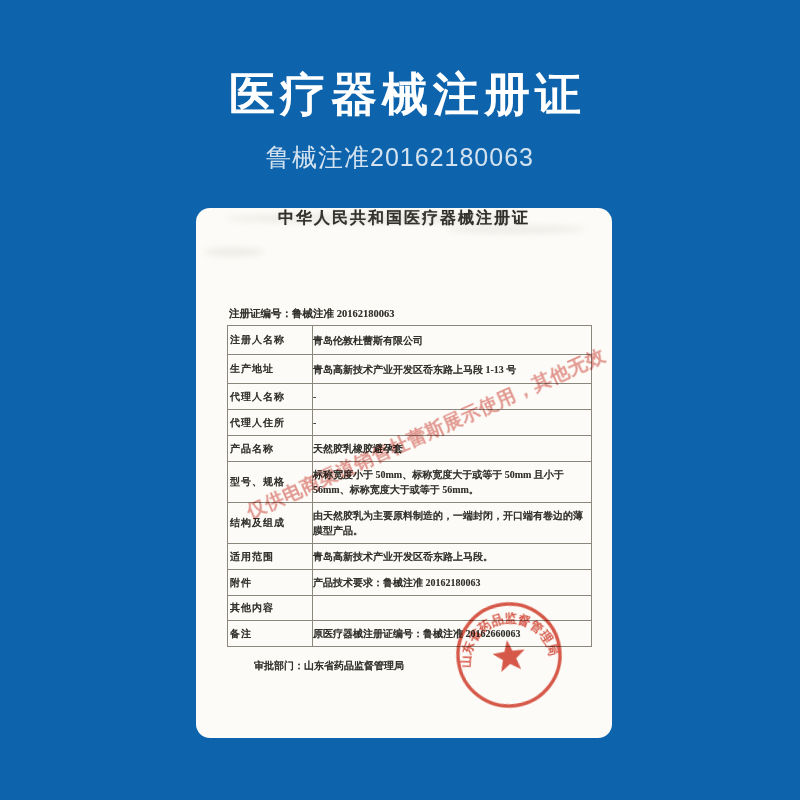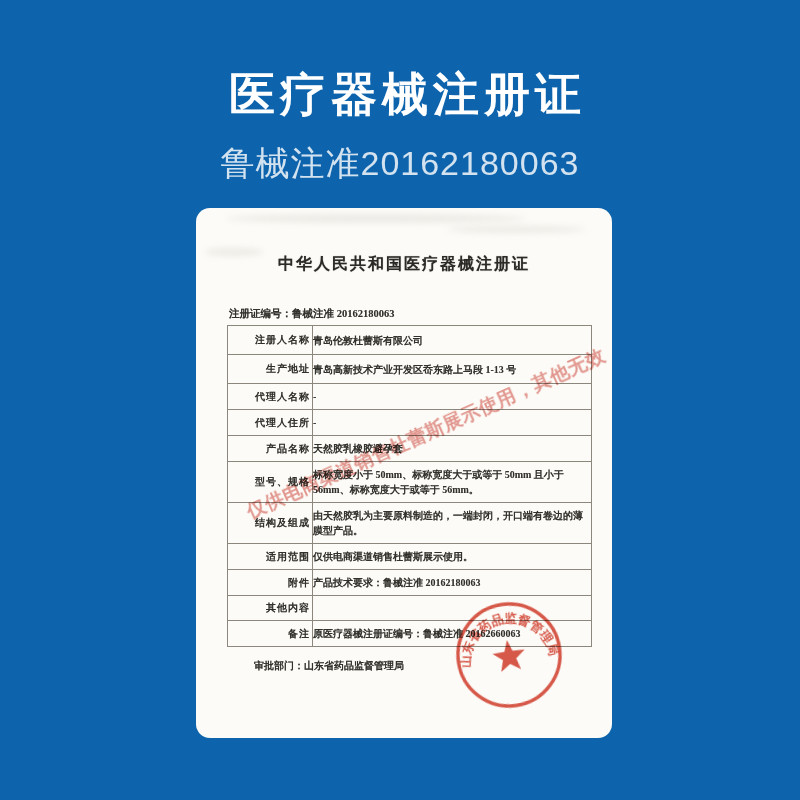--- a/index.html
+++ b/index.html
@@ -11,48 +11,48 @@
     overflow:hidden;
   }
   .hero-title {
     position:absolute; top:64px; left:0; right:0;
     text-align:center; color:#ffffff;
     font-size:46px; font-weight:bold; letter-spacing:5px;margin-left:15px;
   }
   .hero-subtitle {
     position:absolute; top:141px; left:0; right:0;
     text-align:center; color:#d3e2ef;
-    font-size:34px; letter-spacing:1px;
+    font-size:25px; letter-spacing:1px;
   }
   .card {
     position:absolute; left:196px; top:208px; width:416px; height:530px;
     background:#fcfbf7; border-radius:14px; overflow:hidden;
     font-family:"Liberation Serif", serif; color:#33312c;
   }
   .smudge { position:absolute; background:rgba(140,140,138,0.14); filter:blur(3px); border-radius:50%; }
   .smudge.s1 { left:30px; top:6px; width:300px; height:9px; }
   .smudge.s2 { left:250px; top:18px; width:140px; height:7px; }
   .smudge.s3 { left:8px; top:40px; width:60px; height:8px; }
   .cert-title {
-    margin-top:46px; text-align:center;
+    text-align:center;
     font-size:16px; font-weight:bold; letter-spacing:2px;
     color:#2c2a26; text-shadow:0 0 1px rgba(44,42,38,0.45);
   }
   .reg-line {
     position:absolute; left:33px; top:99px;
     font-size:10.5px; font-weight:bold;
     text-shadow:0 0 0.6px rgba(44,42,38,0.4);
   }
   table.cert-table {
     position:absolute; left:31px; top:117px; width:365px;
     border-collapse:collapse; font-size:10px;
     text-shadow:0 0 0.6px rgba(44,42,38,0.35);
   }
   table.cert-table td { border:1px solid #8b877d; font-weight:bold; }
-  td.cl { width:85px; text-align:right; padding:5px 2px; letter-spacing:1px; }
+  td.cl { width:85px; text-align:left; padding:5px 2px; letter-spacing:1px; }
   td.cv { padding:5px 0; line-height:1.5; }
   tr.short td { height:25px; }
   tr.tall td { height:29px; }
   .cert-footer {
     position:absolute; left:33px; top:451px; right:26px;
     display:flex; justify-content:space-between;
     font-size:10px; font-weight:bold;
     text-shadow:0 0 0.6px rgba(44,42,38,0.4);
     margin-left:25px;
   }
@@ -110,21 +110,21 @@
     <tr>
       <td class="cl">型号、规格</td>
       <td class="cv">标称宽度小于 50mm、标称宽度大于或等于 50mm 且小于 56mm、标称宽度大于或等于 56mm。</td>
     </tr>
     <tr>
       <td class="cl">结构及组成</td>
       <td class="cv">由天然胶乳为主要原料制造的，一端封闭，开口端有卷边的薄膜型产品。</td>
     </tr>
     <tr class="short">
       <td class="cl">适用范围</td>
-      <td class="cv">仅供电商渠道销售杜蕾斯展示使用。</td>
+      <td class="cv">青岛高新技术产业开发区岙东路上马段。</td>
     </tr>
     <tr class="short">
       <td class="cl">附件</td>
       <td class="cv">产品技术要求：鲁械注准 20162180063</td>
     </tr>
     <tr class="short">
       <td class="cl">其他内容</td>
       <td class="cv"></td>
     </tr>
     <tr class="short">

